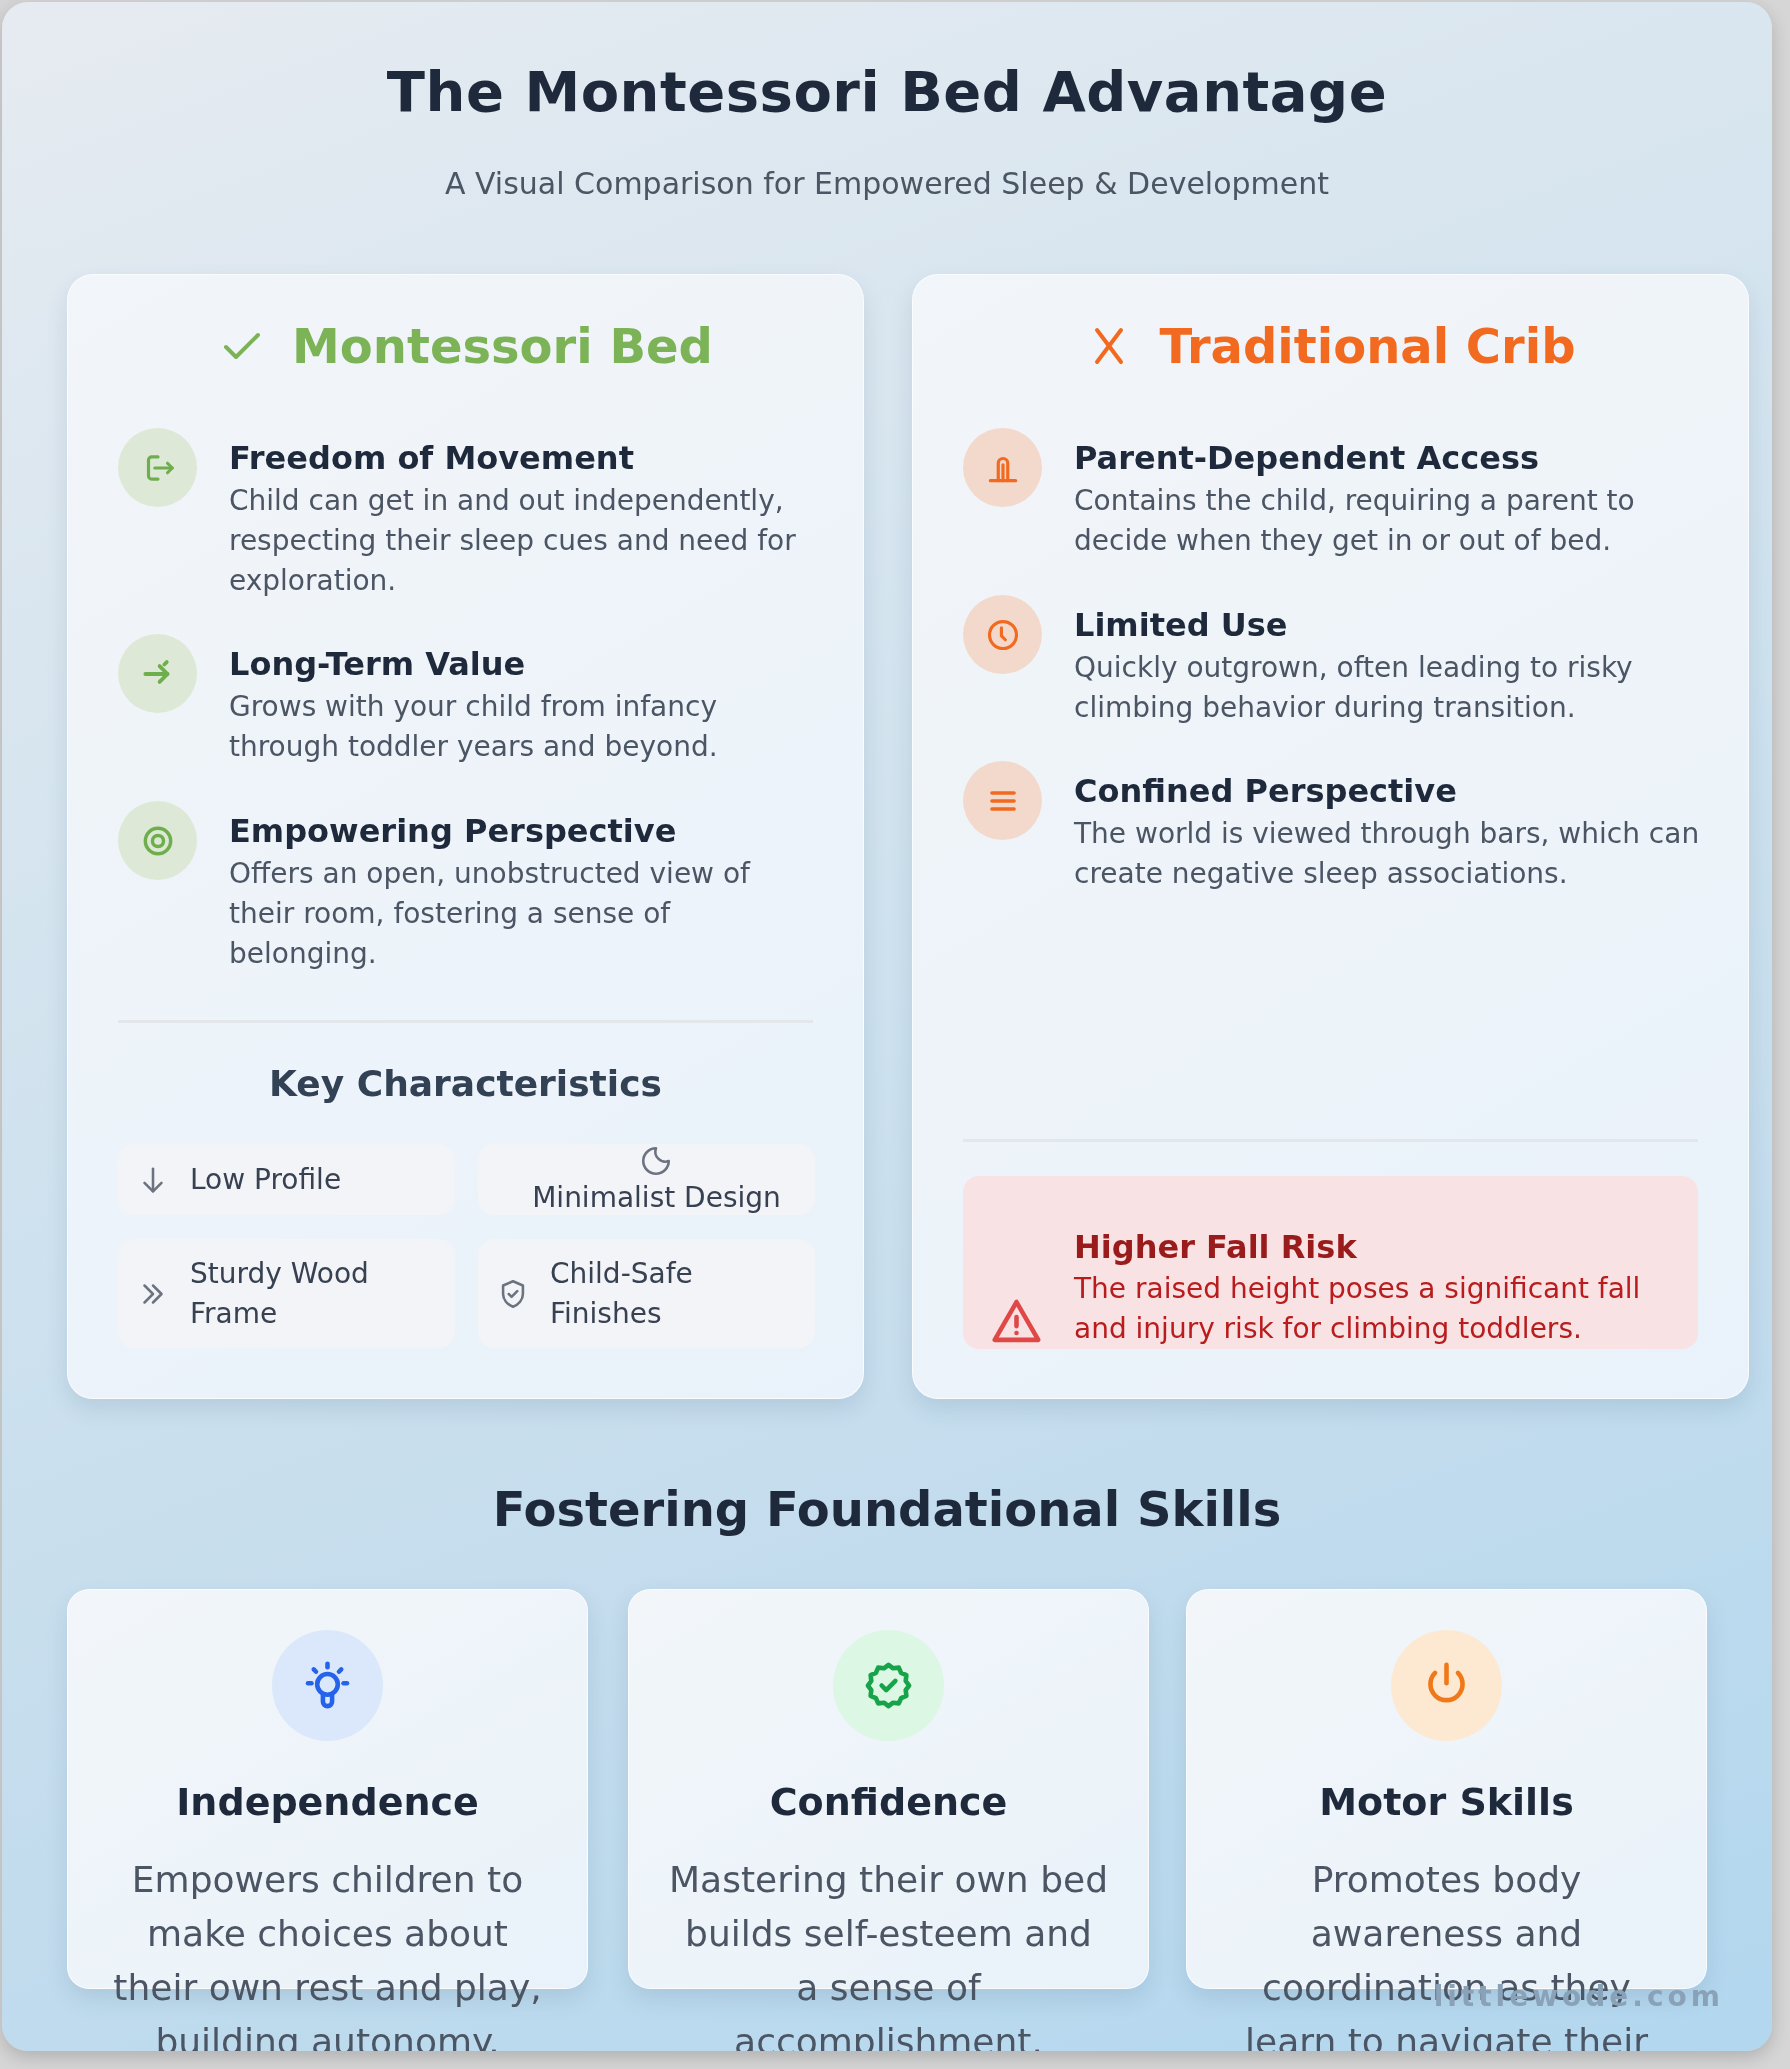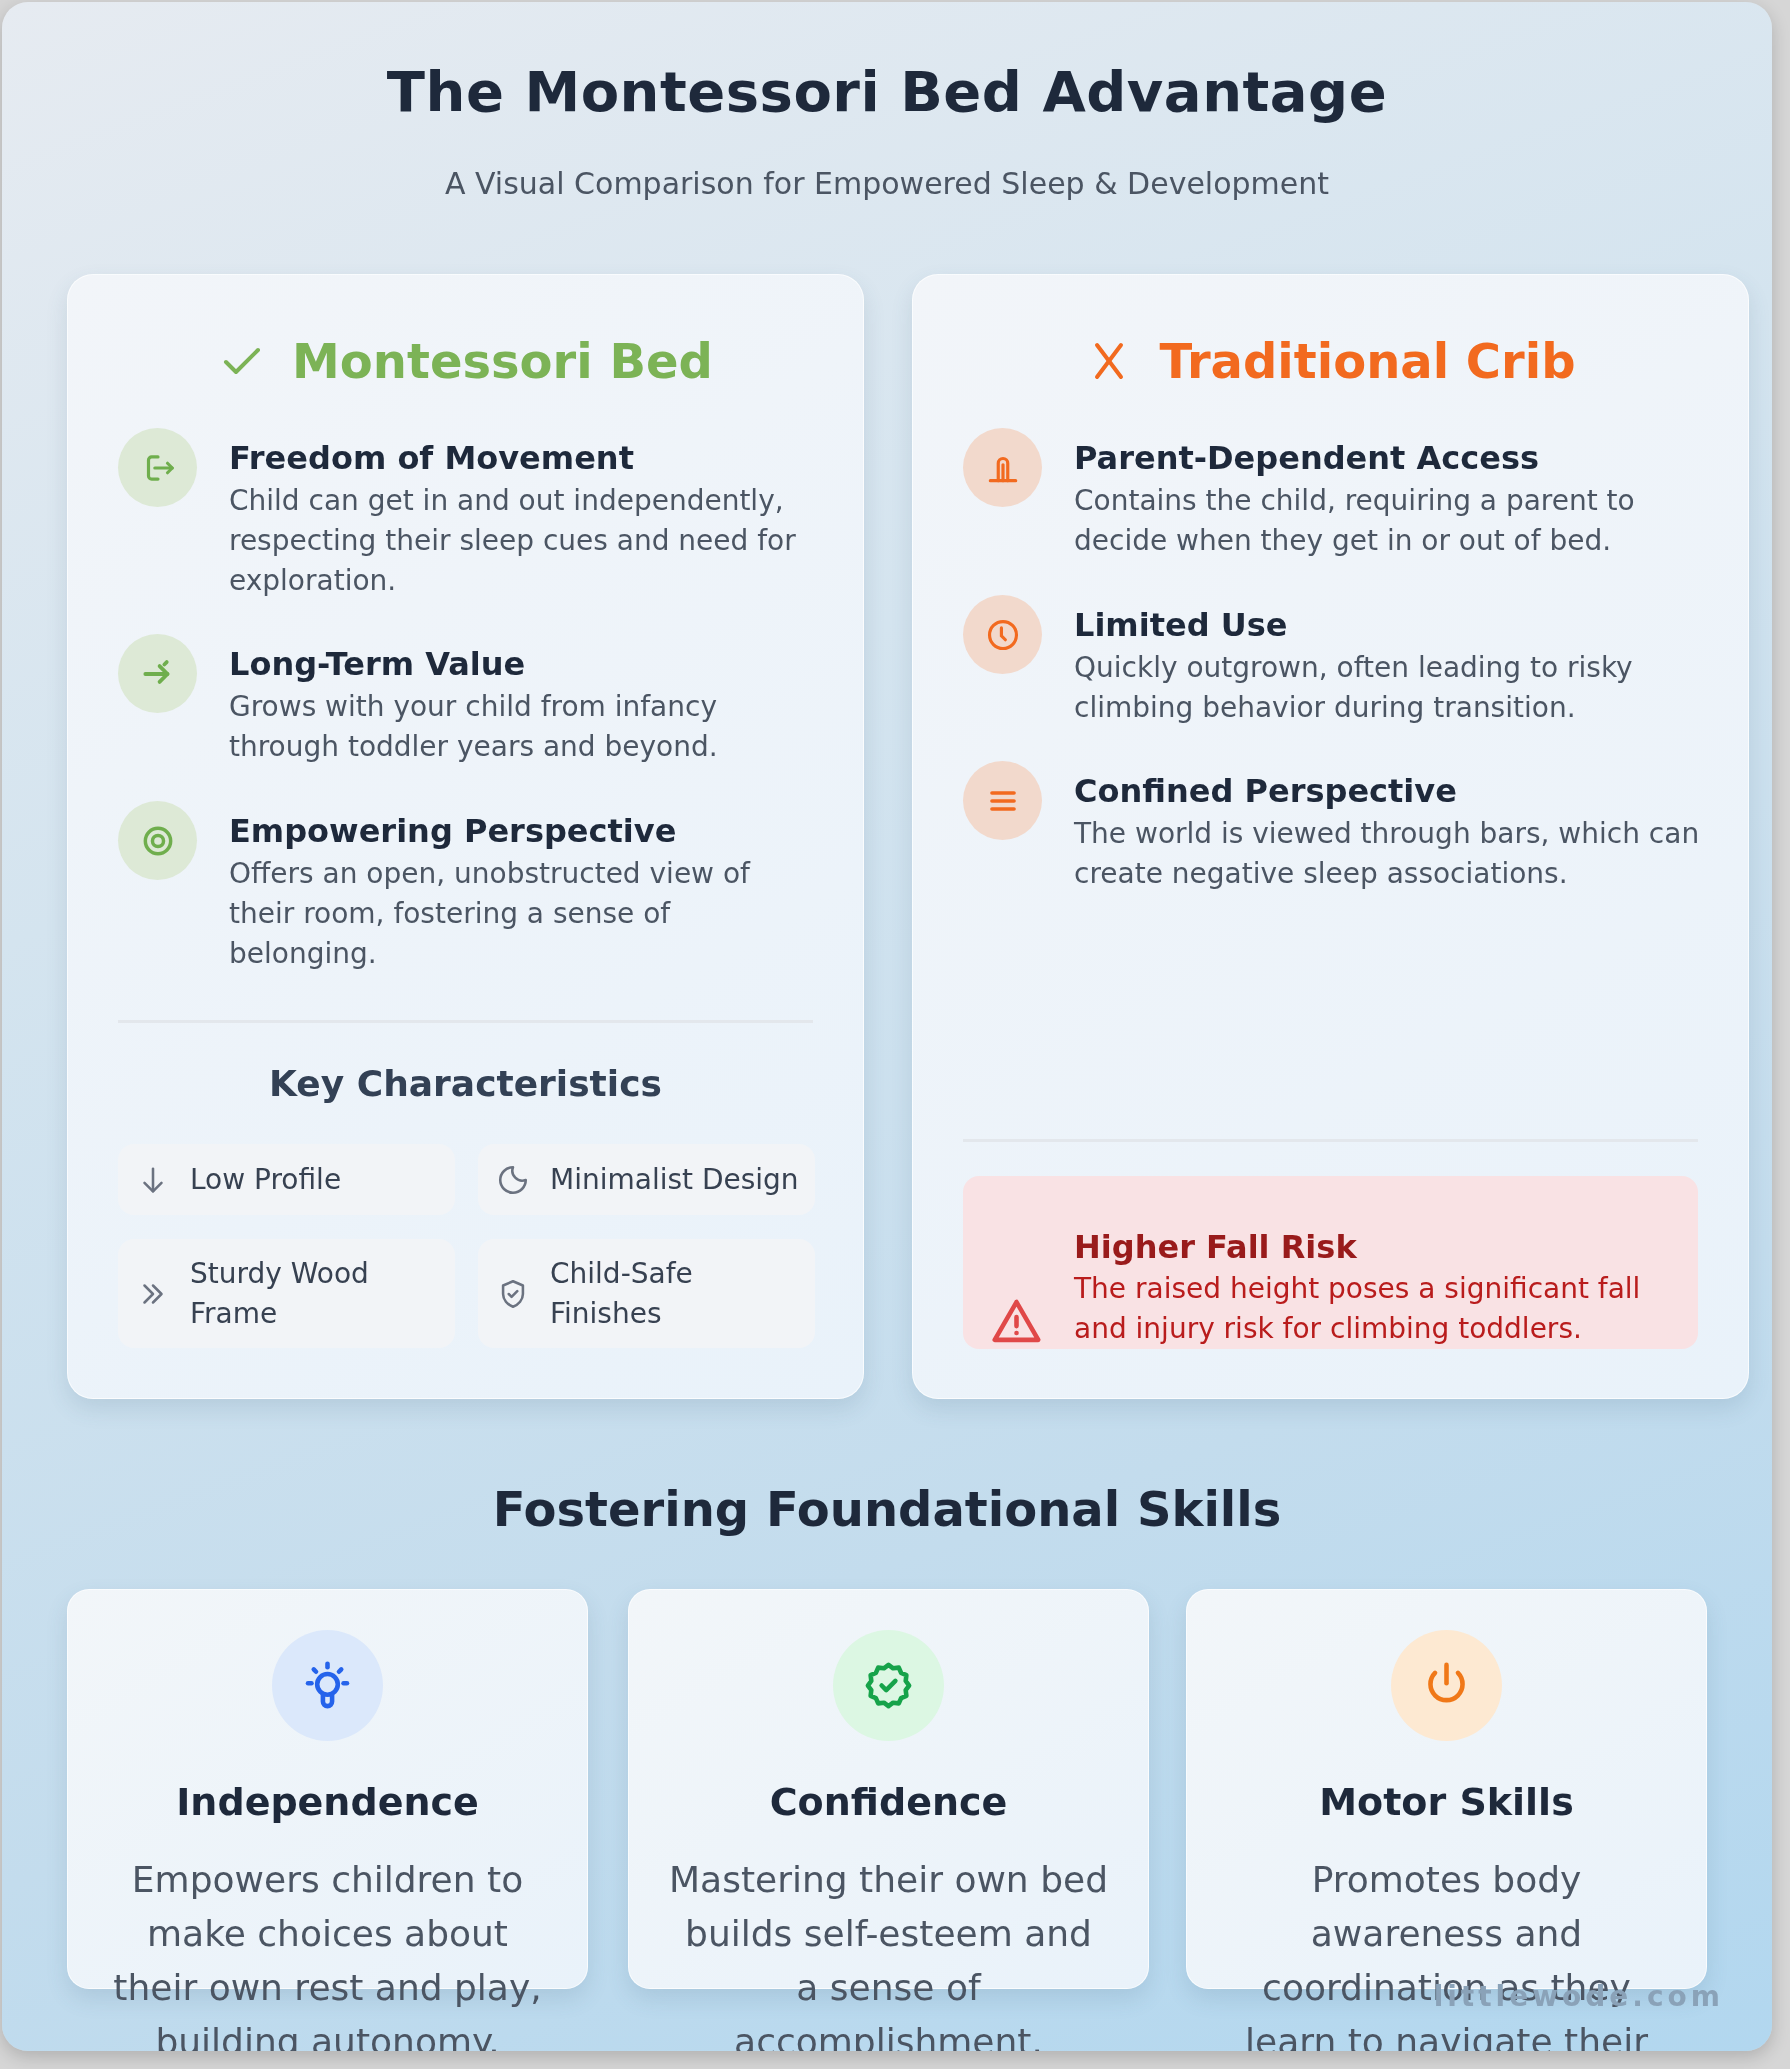--- a/index.html
+++ b/index.html
@@ -29,21 +29,21 @@
     .card {
       position: absolute; top: 272px; width: 795px; height: 1123px;
       background: linear-gradient(150deg, #f2f5f9 0%, #e9f2fa 100%);
       border-radius: 26px;
       border: 1px solid rgba(255,255,255,0.7);
       box-shadow: 0 10px 22px rgba(60,90,120,0.14);
     }
     .card.left { left: 65px; }
     .card.right { left: 910px; padding-left: 40px; }
     .card-head {
-      position: absolute; left: 0; right: 0; top: 56px; height: 59px;
+      position: absolute; left: 0; right: 0; top: 41px; height: 59px;
       display: flex; justify-content: center; align-items: center; gap: 26px;
     }
     .card-head .ttl { font-size: 48px; font-weight: bold; }
     .card-head svg { width: 48px; height: 48px; }
     .feature {
       position: absolute; left: 50px; right: 40px;
       display: flex; align-items: flex-start;
     }
     .feature .ic {
       width: 79px; height: 79px; border-radius: 50%; flex: none;
@@ -160,21 +160,21 @@
     <div class="divider" style="top:745px"></div>
     <h3 class="kc-title">Key Characteristics</h3>
 
     <div class="chip" style="left:50px; top:869px; height:71px;">
       <svg viewBox="0 0 24 24" fill="none" stroke="#6b7280" stroke-width="1.8" stroke-linecap="round" stroke-linejoin="round">
           <path d="M12 4v16"></path>
           <path d="M6 14l6 6 6-6"></path>
         </svg>
       <span class="cl">Low Profile</span>
     </div>
-    <div class="chip" style="left:410px; top:869px; height:71px;">
+    <div class="chip" style="left:410px; top:869px; height:71px;flex-direction:column;">
       <svg viewBox="0 0 24 24" fill="none" stroke="#6b7280" stroke-width="1.8" stroke-linecap="round" stroke-linejoin="round">
           <path d="M12 3a7 7 0 0 0 9 9 9 9 0 1 1-9-9z"></path>
         </svg>
       <span class="cl">Minimalist Design</span>
     </div>
     <div class="chip" style="left:50px; top:964px; height:109px;">
       <svg viewBox="0 0 24 24" fill="none" stroke="#6b7280" stroke-width="1.8" stroke-linecap="round" stroke-linejoin="round">
           <path d="M6 6l6 6-6 6"></path>
           <path d="M12 6l6 6-6 6"></path>
         </svg>

